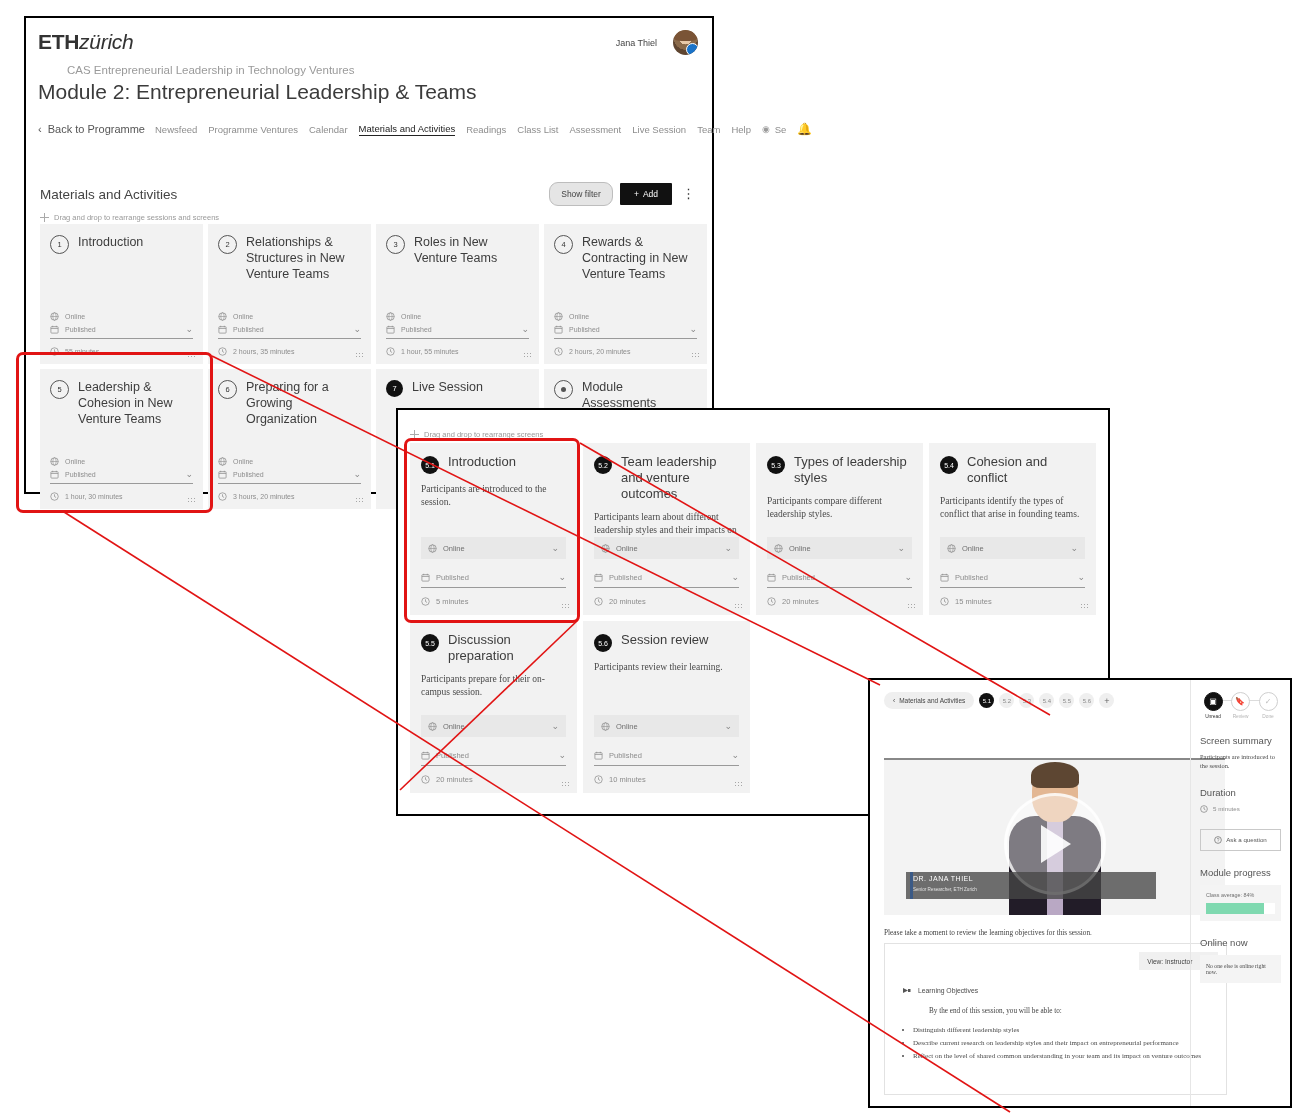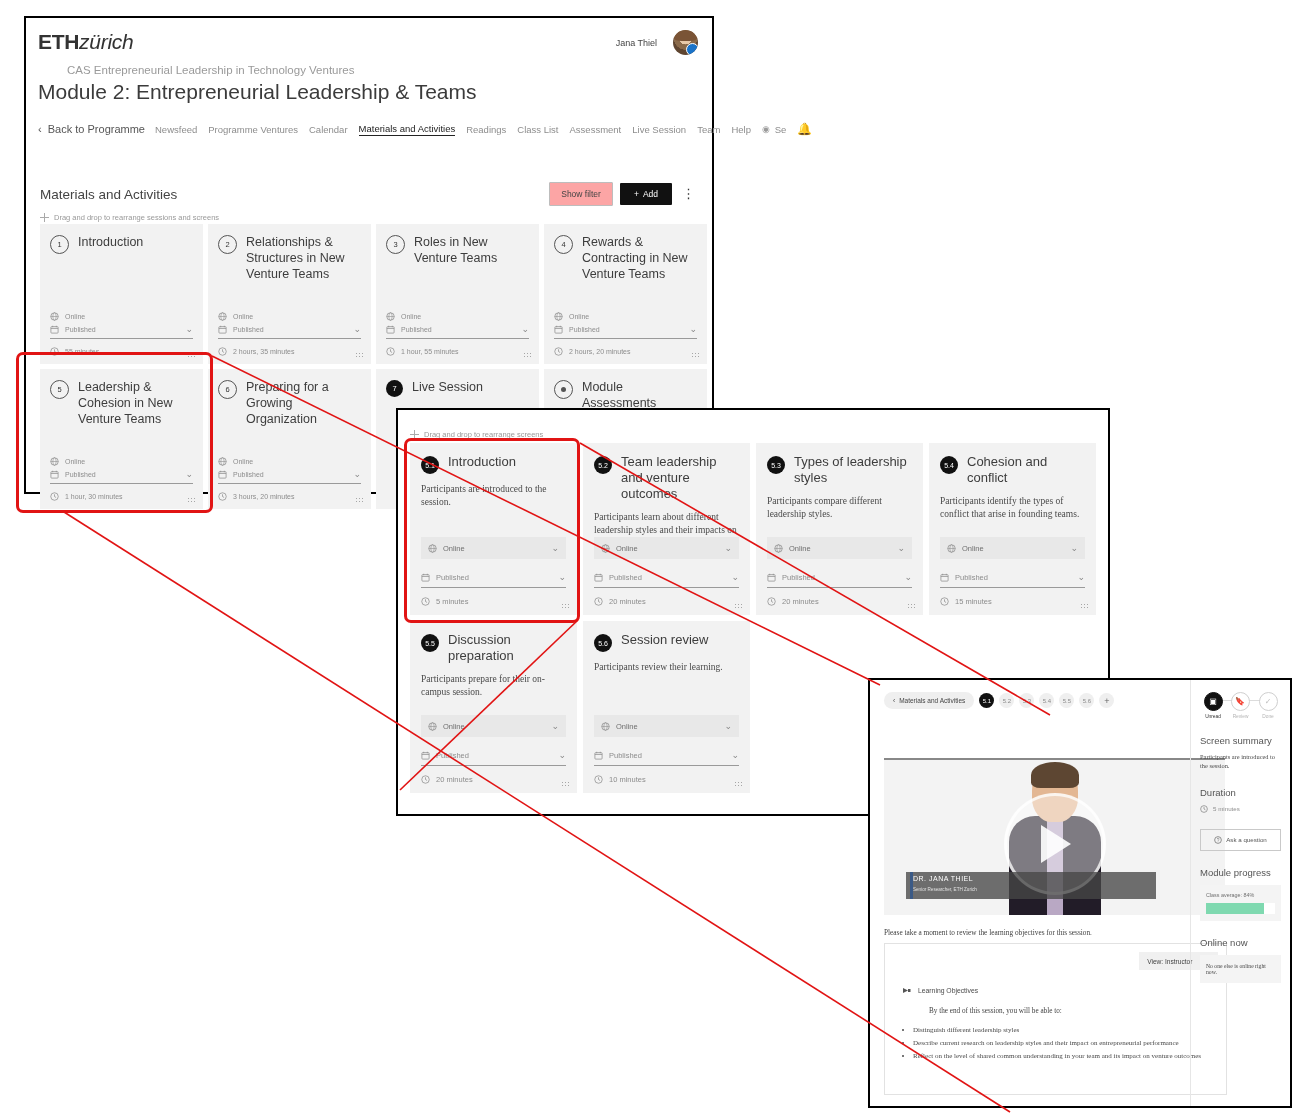--- a/index.html
+++ b/index.html
@@ -27,22 +27,22 @@
 
   .navbar{position:absolute;left:12px;top:104px;right:6px;display:flex;align-items:center;gap:0px;}
   .nav-back{font-size:11px;color:#555;margin-right:10px;white-space:nowrap;}
   .nav-item{font-size:9.5px;color:#8d8d8d;margin-right:11px;white-space:nowrap;text-align:right;}
   .nav-item.active{color:#222;border-bottom:1px solid #222;padding-bottom:1px;}
   .nav-ico{font-size:9px;color:#9a9a9a;margin-right:5px;}
   .bell{font-size:12px;color:#111;}
 
   .sec-title{position:absolute;left:14px;top:169px;font-size:13.5px;color:#444;}
   .btn-row{position:absolute;right:14px;top:164px;display:flex;align-items:center;gap:7px;}
-  .btn-outline{border:1px solid #bdbdbd;background:#fca5a5;font-size:8.5px;color:#444;
-     padding:6px 11px;border-radius:1px;}
+  .btn-outline{border:1px solid #bdbdbd;background:#e5e5e5;font-size:8.5px;color:#444;
+     padding:6px 11px;border-radius:9px;}
   .btn-dark{background:#111;color:#fff;font-size:8.5px;padding:6px 14px;border-radius:1px;
      display:flex;align-items:center;gap:4px;}
   .kebab{font-size:13px;color:#333;letter-spacing:0;line-height:10px;padding:0 3px;}
 
   .drag-hint{position:absolute;left:14px;top:195px;font-size:7.5px;color:#999;display:flex;align-items:center;gap:5px;}
   .plus-ico{display:inline-block;width:9px;height:9px;position:relative;}
   .plus-ico:before,.plus-ico:after{content:"";position:absolute;background:#aaa;}
   .plus-ico:before{left:4px;top:0;width:1px;height:9px;}
   .plus-ico:after{top:4px;left:0;height:1px;width:9px;}
 

